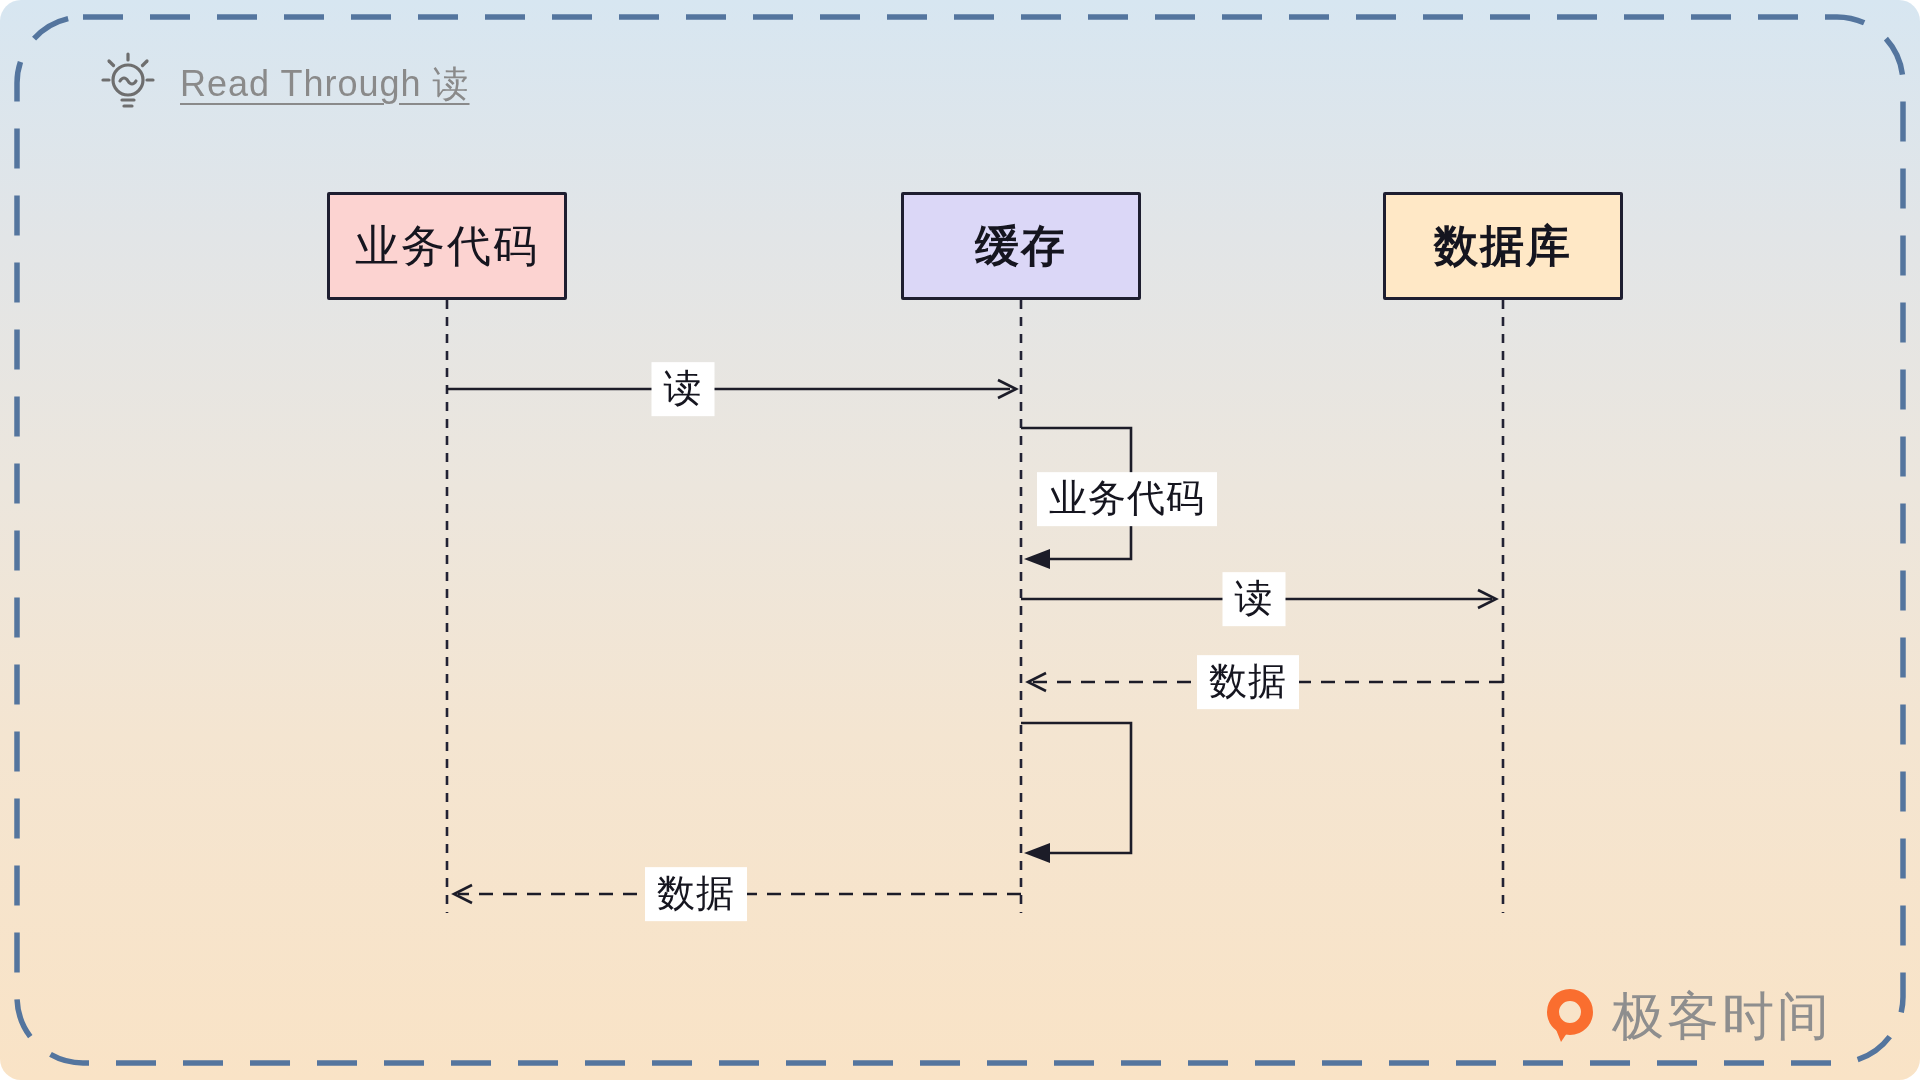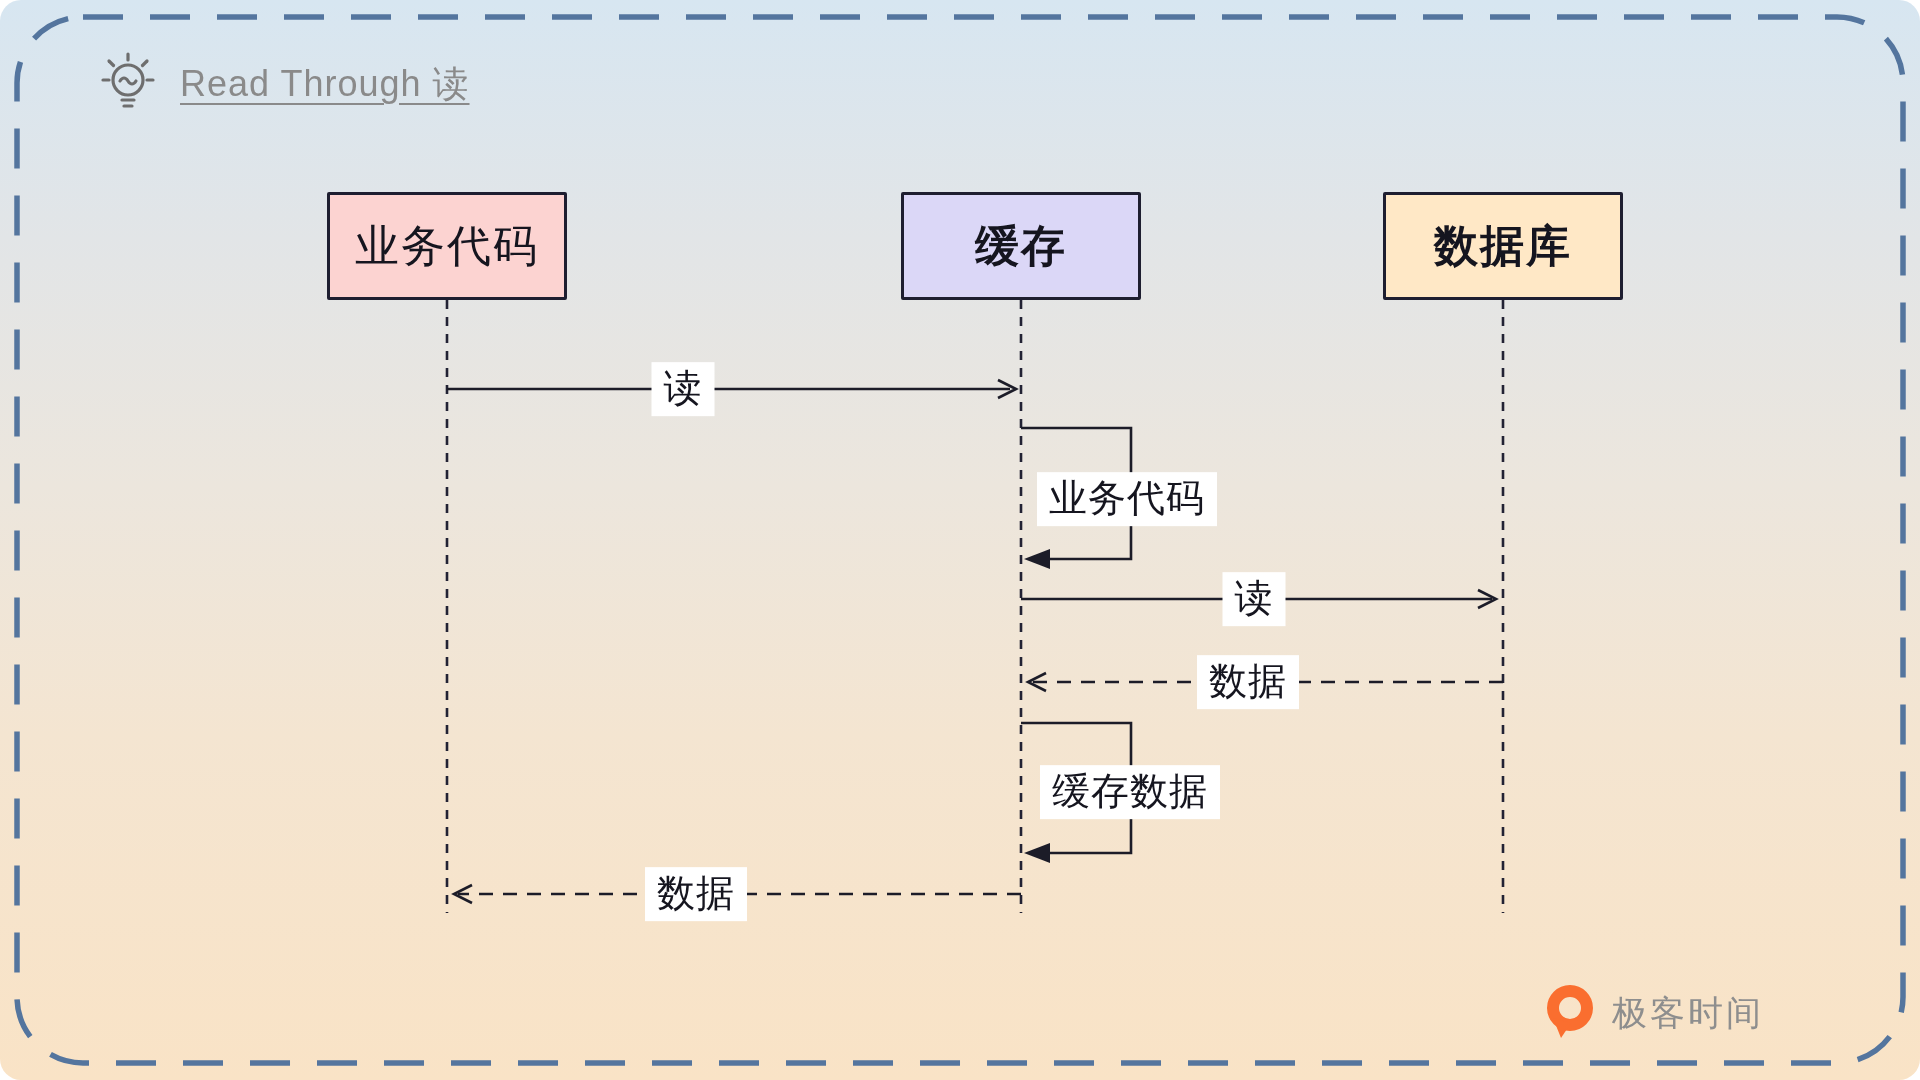--- a/index.html
+++ b/index.html
@@ -23,21 +23,21 @@
   }
   .actor-business { left: 327px; background: #fcd3d1; }
   .actor-cache    { left: 901px; background: #dbd7f7; font-weight: bold; }
   .actor-database { left: 1383px; background: #ffe8c6; font-weight: bold; }
   .msg-label {
     position: absolute; transform: translate(-50%, -50%);
     background: #ffffff; padding: 5px 12px; font-size: 38px; color: #15151f;
     white-space: nowrap; line-height: 1.15; letter-spacing: 1px;
   }
   .watermark { position: absolute; left: 1540px; top: 982px; display: flex; align-items: center; gap: 14px; }
-  .brand-text { font-size: 35px; color: #8e8e8e; font-weight: 500; letter-spacing: 3px; }
+  .brand-text { font-size: 52px; color: #8e8e8e; font-weight: 500; letter-spacing: 3px; }
 </style>
 </head>
 <body>
 
 <div class="canvas">
 
   <svg class="frame-svg" width="1920" height="1080">
     <rect x="17" y="17" width="1886" height="1046" rx="66" ry="66" fill="none" stroke="#54759e" stroke-width="5.5" stroke-dasharray="40 27"></rect>
   </svg>
 
@@ -91,21 +91,20 @@
     <span>缓存</span>
   </div>
   <div class="actor actor-database">
     <span>数据库</span>
   </div>
 
   <div class="msg-label" style="left:683px;  top:389px;">读</div>
   <div class="msg-label" style="left:1127px; top:499px;">业务代码</div>
   <div class="msg-label" style="left:1254px; top:599px;">读</div>
   <div class="msg-label" style="left:1248px; top:682px;">数据</div>
-  <div class="msg-label" style="left:1130px; top:792px;">缓存数据</div>
   <div class="msg-label" style="left:696px;  top:894px;">数据</div>
 
   <div class="watermark">
     <svg width="58" height="62" viewBox="0 0 58 62">
       <circle cx="30" cy="26" r="17" fill="none" stroke="#fa6e2f" stroke-width="12"></circle>
       <path d="M13 36 L21 56 L31 41 Z" fill="#fa6e2f"></path>
     </svg>
     <div class="brand-text">极客时间</div>
   </div>
 

